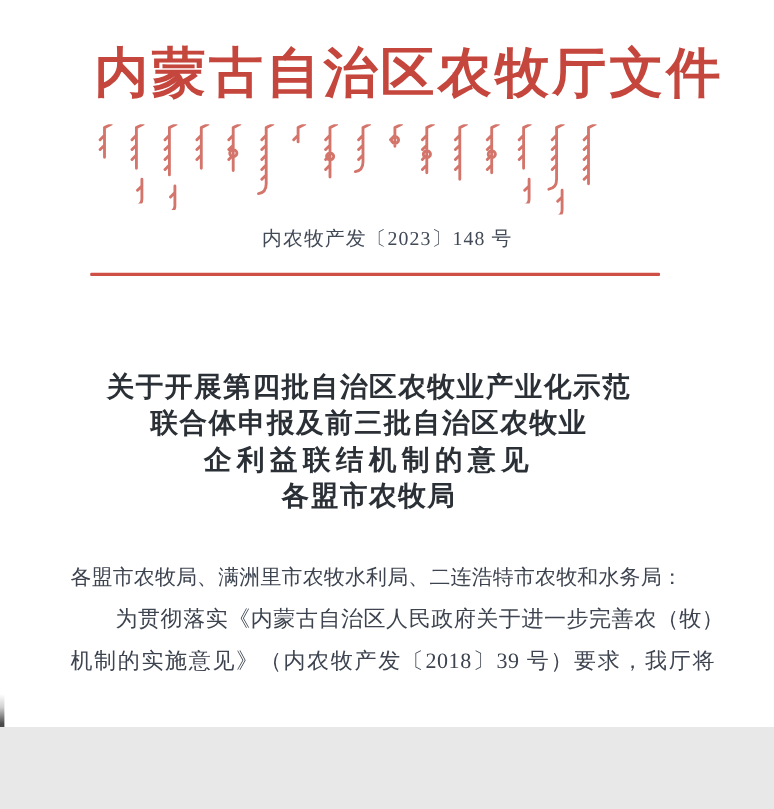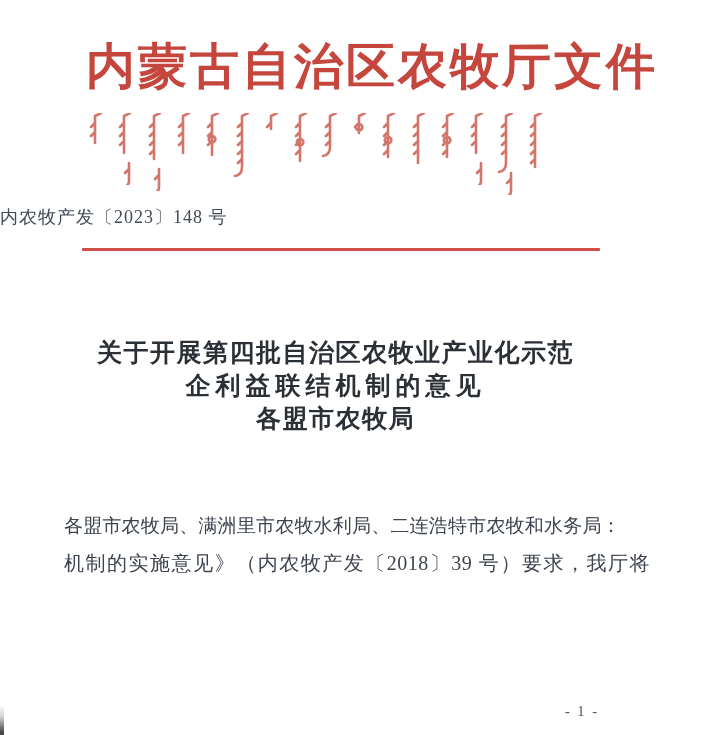--- a/index.html
+++ b/index.html
@@ -1,36 +1,36 @@
 <!DOCTYPE html>
 <html><head>
 <meta charset="utf-8">
 <style>
   html,body{margin:0;padding:0;background:#e8e8e8;}
   .page{
     position:relative;
-    width:704px;height:735px;
+    width:704px;height:661px;
     margin:0 auto;
     background:#ffffff;
     overflow:hidden;
     font-family:"Liberation Serif","DejaVu Serif",serif;
   }
   
   .org-header{
     position:absolute;top:36px;left:86px;width:540px;
     font-size:49px;font-weight:bold;letter-spacing:3px;
     color:#c5463c;white-space:nowrap;line-height:1.25;
   }
   .mongolian-banner{
     position:absolute;top:113px;left:86px;width:460px;height:84px;
     display:flex;justify-content:space-between;align-items:flex-start;
   }
   .doc-number{
     position:absolute;top:204px;left:0;width:704px;
-    text-align:left;font-size:18px;letter-spacing:1px;
+    text-align:center;font-size:18px;letter-spacing:1px;
     color:#414a56;line-height:26px;
   }
   .red-divider{
     position:absolute;top:248px;left:82px;width:518px;height:3px;
     background:#cf4e46;border-radius:1px;
   }
   
   .doc-title{
     position:absolute;top:336px;left:0;width:660px;
     text-align:center;color:#2b3036;font-weight:bold;
@@ -120,27 +120,29 @@
         <path d="M9,3 L15,0 M9,3 V54 M9,10 l-4,4 M9,19 l-4,4 M9,28 l-4,4 M9,37 l-4,4 M9,46 l-4,4" fill="none" stroke="#d4756c" stroke-width="2.6" stroke-linecap="round" stroke-linejoin="round"></path>
       </svg>
     </div>
 
   <div class="doc-number">内农牧产发〔2023〕148 号</div>
 
   <div class="red-divider"></div>
 
   <div class="doc-title">
     <div class="t-line">关于开展第四批自治区农牧业产业化示范</div>
+    <div class="t-line">联合体申报及前三批自治区农牧业</div>
     <div class="t-line wide">企利益联结机制的意见</div>
     <div class="t-line">各盟市农牧局</div>
   </div>
 
   <div class="salutation">各盟市农牧局、满洲里市农牧水利局、二连浩特市农牧和水务局：</div>
 
   <div class="body-block">
+    <div class="b-line indent">为贯彻落实《内蒙古自治区人民政府关于进一步完善农（牧）</div>
     <div class="b-line">机制的实施意见》（内农牧产发〔2018〕39 号）要求，我厅将</div>
   </div>
 
   <div class="page-number">- 1 -</div>
 
   <div class="scan-artifact"></div>
 
 </div>
 
 </body></html>

